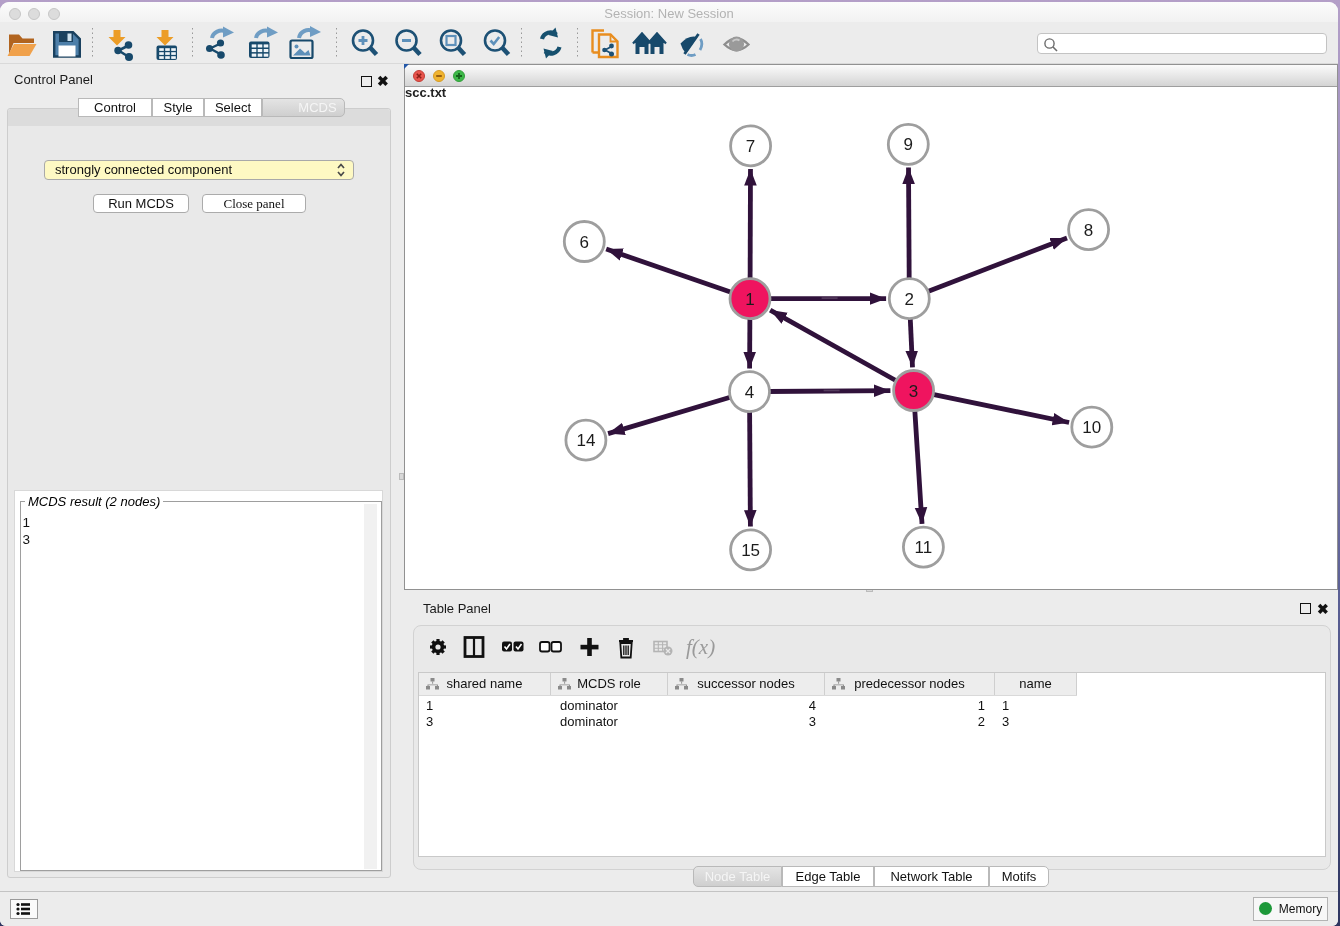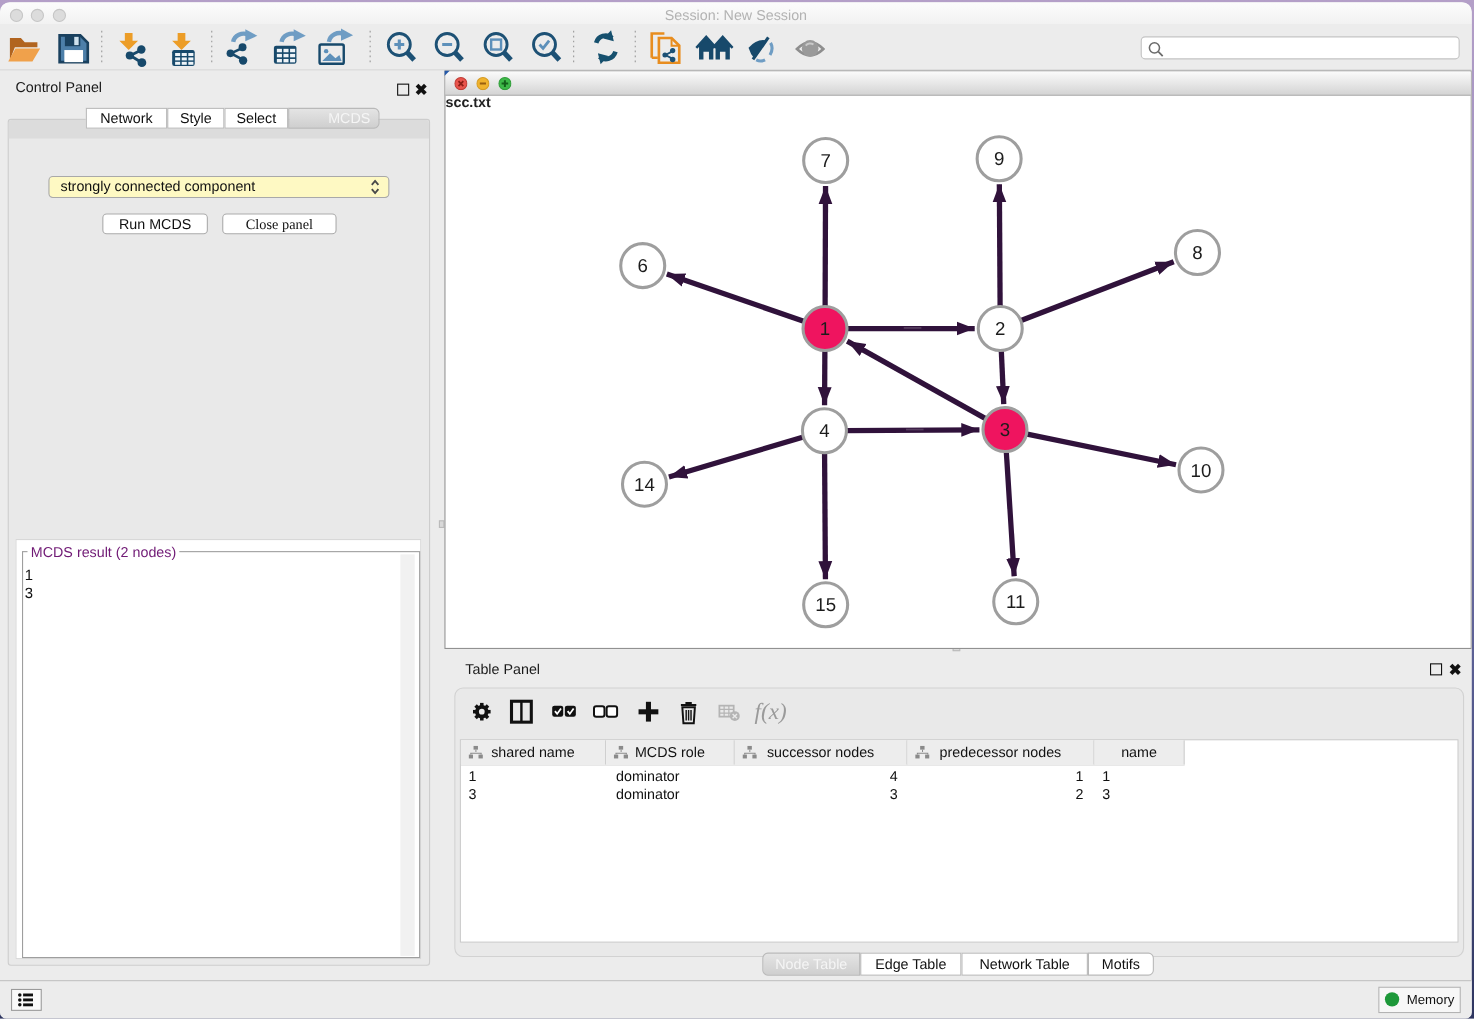--- a/index.html
+++ b/index.html
@@ -171,24 +171,24 @@
       <path d="M2 5 L5 1.5 L8 5" fill="none" stroke="#4a4a4a" stroke-width="1.7"></path>
       <path d="M2 9 L5 12.5 L8 9" fill="none" stroke="#4a4a4a" stroke-width="1.7"></path>
     </svg>
   </div>
   <div class="btn" style="left:93px; top:192px; width:96px; height:19px; line-height:17px;">Run MCDS</div>
   <div class="btn" style="left:202px; top:192px; width:104px; height:19px; line-height:17px;font-family:Liberation Serif, serif;">Close panel</div>
 
   <div class="abs" style="left:14px; top:488px; width:369px; height:382px; background:#fff; border:1px solid #d8d8d8;"></div>
   <div class="abs" style="left:20px; top:499px; width:362px; height:370px; border:1px solid #9e9e9e;"></div>
   <div class="abs" style="left:364px; top:502px; width:13px; height:365px; background:#f1f1f1;"></div>
-  <div class="abs" style="left:25px; top:492px; background:#fff; padding:0 3px; font-size:13px; color:#701a75;">MCDS result (2 nodes)</div>
+  <div class="abs" style="left:25px; top:492px; background:#fff; padding:0 3px; font-size:13px; color:#000000;font-style:italic;">MCDS result (2 nodes)</div>
   <div class="abs" style="left:22.5px; top:513px; font-size:13.5px; color:#111; line-height:16.5px;">1<br>3</div>
 
-  <div class="tab" style="left:78px; top:96px; width:74px;">Network</div>
+  <div class="tab" style="left:78px; top:96px; width:74px;">Control</div>
   <div class="tab" style="left:152px; top:96px; width:52px;">Style</div>
   <div class="tab" style="left:204px; top:96px; width:58px;">Select</div>
   <div class="tab sel" style="left:262px; top:96px; width:83px; border-radius:0 5px 5px 0;padding-left:28px;">MCDS</div>
 
   <div class="abs" style="left:399px; top:471px; width:5px; height:7px; background:#d9d9d9; border:1px solid #bbb;"></div>
   <div class="abs" style="left:866px; top:585px; width:7px; height:5px; background:#d9d9d9; border:1px solid #bbb;"></div>
   <div id="netwin">
     <svg width="5" height="5" viewBox="0 0 5 5" style="position:absolute;left:-1px;top:-1px;z-index:5;">
         <path d="M0,0 L5,0 L0,5 Z" fill="#2458a8"></path>
       </svg>

